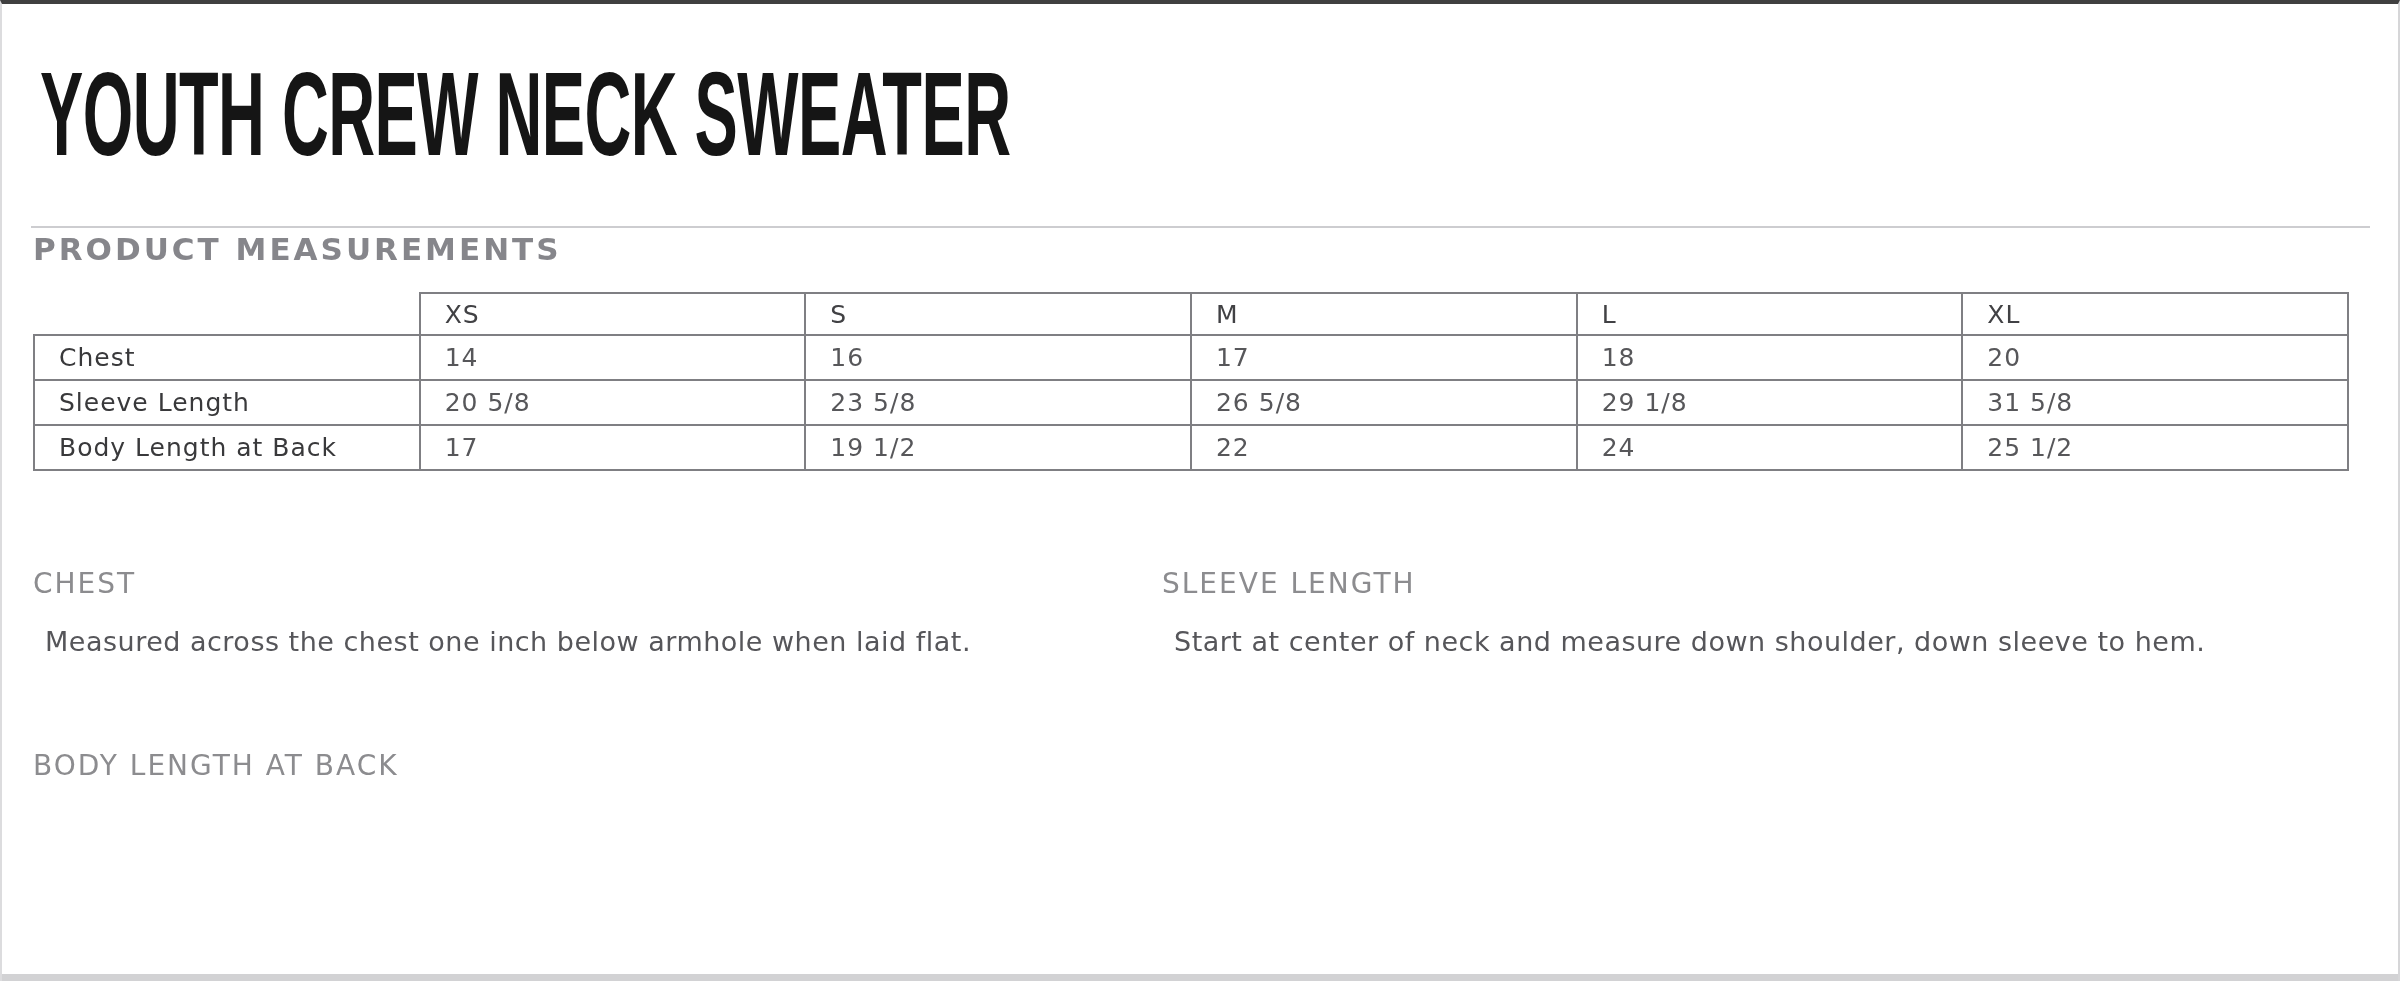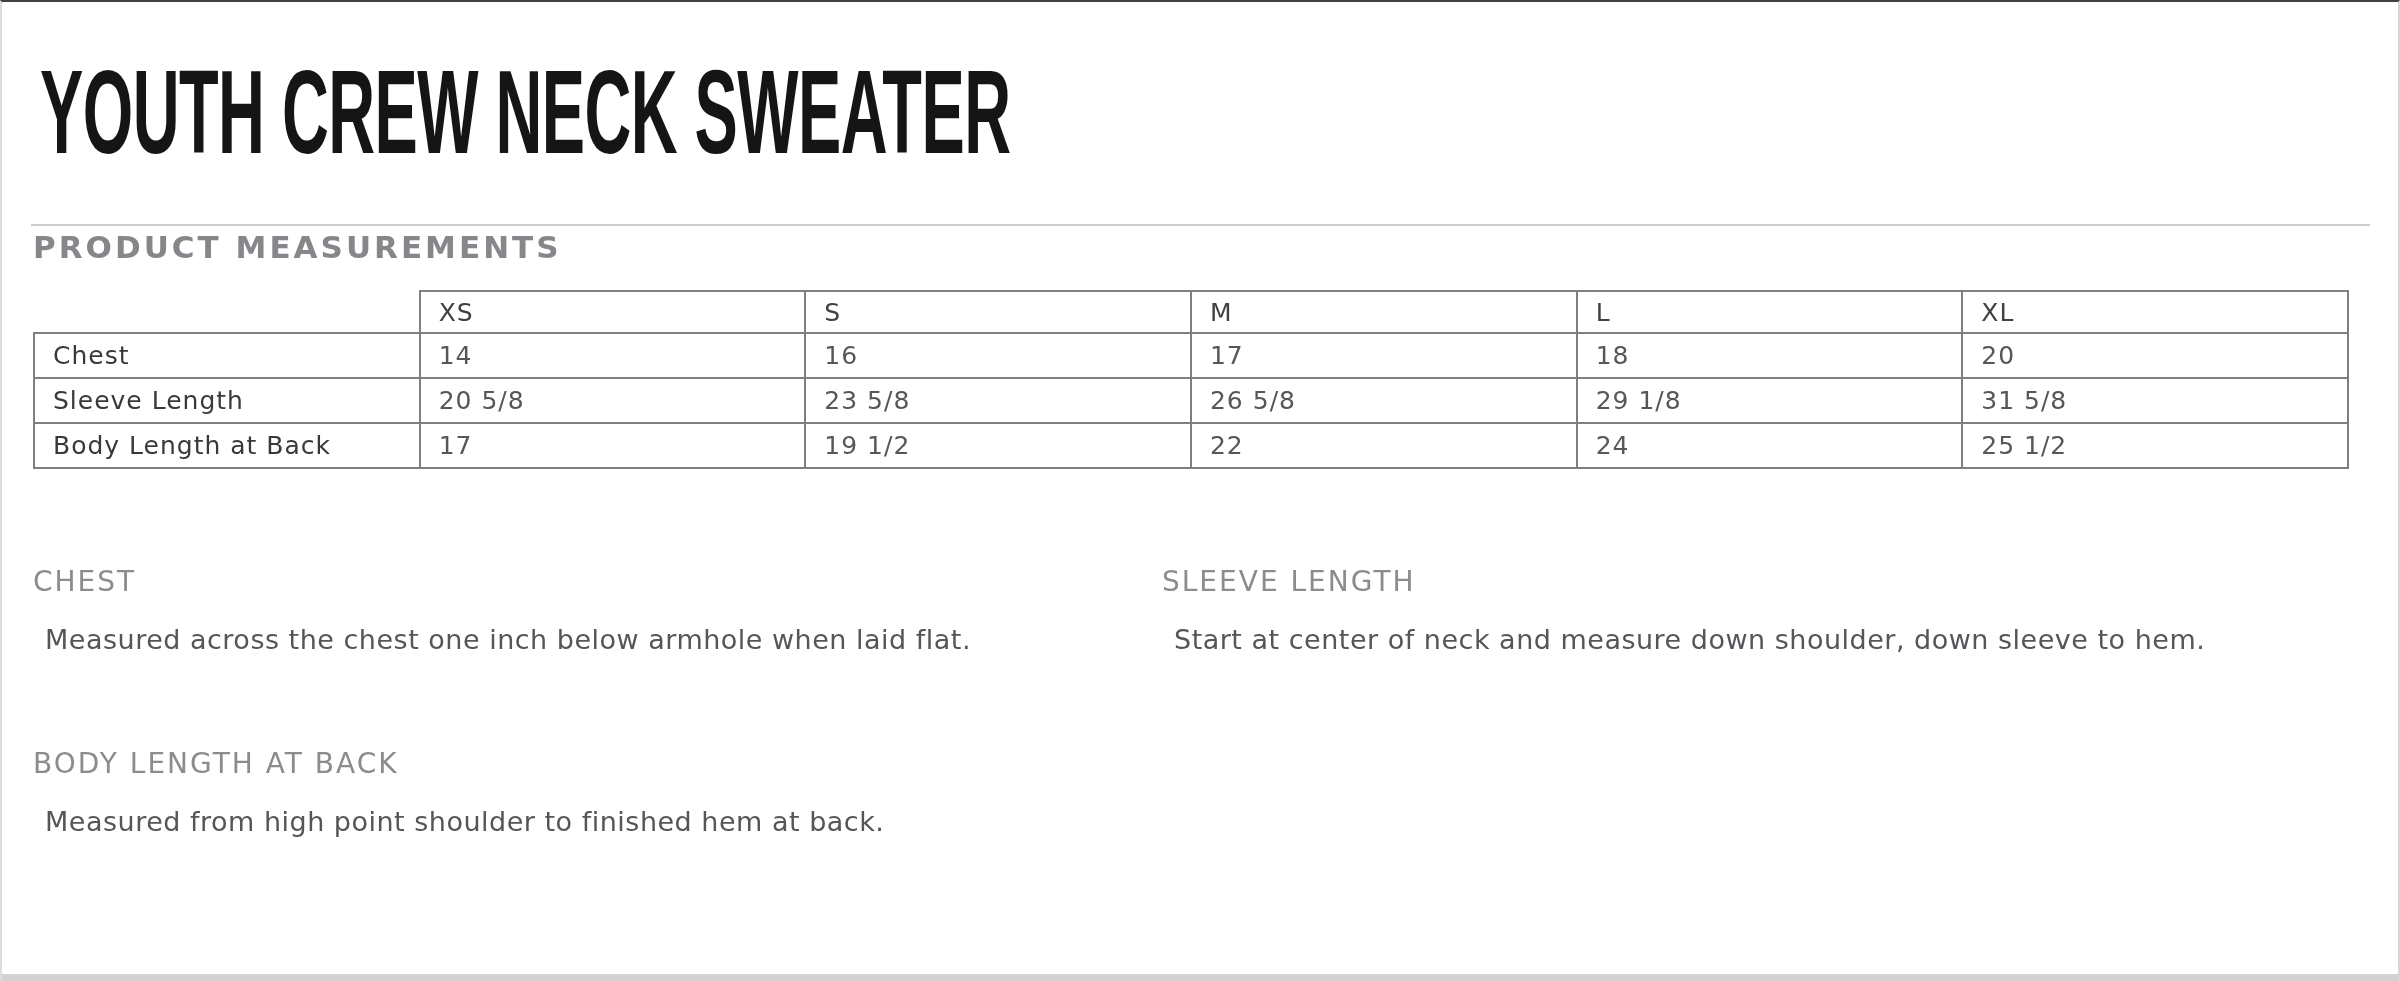--- a/index.html
+++ b/index.html
@@ -7,21 +7,21 @@
     padding: 0;
     background: #ffffff;
     font-family: "DejaVu Sans", "Liberation Sans", sans-serif;
   }
   .frame {
     position: relative;
     width: 2400px;
     height: 981px;
     box-sizing: border-box;
     background: #ffffff;
-    border-top: 2px solid #404040;
+    border-top: 4px solid #404040;
     border-left: 2px solid #dcdcde;
     border-right: 2px solid #d6d6d8;
     overflow: hidden;
   }
   
   .title {
     margin: 50px 0 0 38px;
     font-family: "Liberation Sans", "DejaVu Sans", sans-serif;
     font-weight: 700;
     font-size: 118px;
@@ -53,21 +53,21 @@
     border-collapse: collapse;
     table-layout: fixed;
     width: 2316px;
     margin: 23px 0 0 31px;
   }
   table.size-table th,
   table.size-table td {
     border: 2px solid #7f7f83;
     text-align: left;
     vertical-align: middle;
-    padding: 0 6px 0 18px;
+    padding: 0 6px 0 24px;
     font-size: 25px;
     font-weight: 400;
     letter-spacing: 1px;
     overflow: hidden;
     white-space: nowrap;
   }
   table.size-table thead th {
     height: 40px;
     color: #414144;
   }
@@ -171,19 +171,18 @@
     <section class="def col-left">
       <h3>CHEST</h3>
       <p>Measured across the chest one inch below armhole when laid flat.</p>
     </section>
     <section class="def col-right">
       <h3>SLEEVE LENGTH</h3>
       <p>Start at center of neck and measure down shoulder, down sleeve to hem.</p>
     </section>
     <section class="def col-left">
       <h3>BODY LENGTH AT BACK</h3>
-      <p>Measured from high point shoulder to finished hem at back.</p>
     </section>
   </div>
 
   <div class="bottom-bar"></div>
 
 </div>
 
 </body></html>

